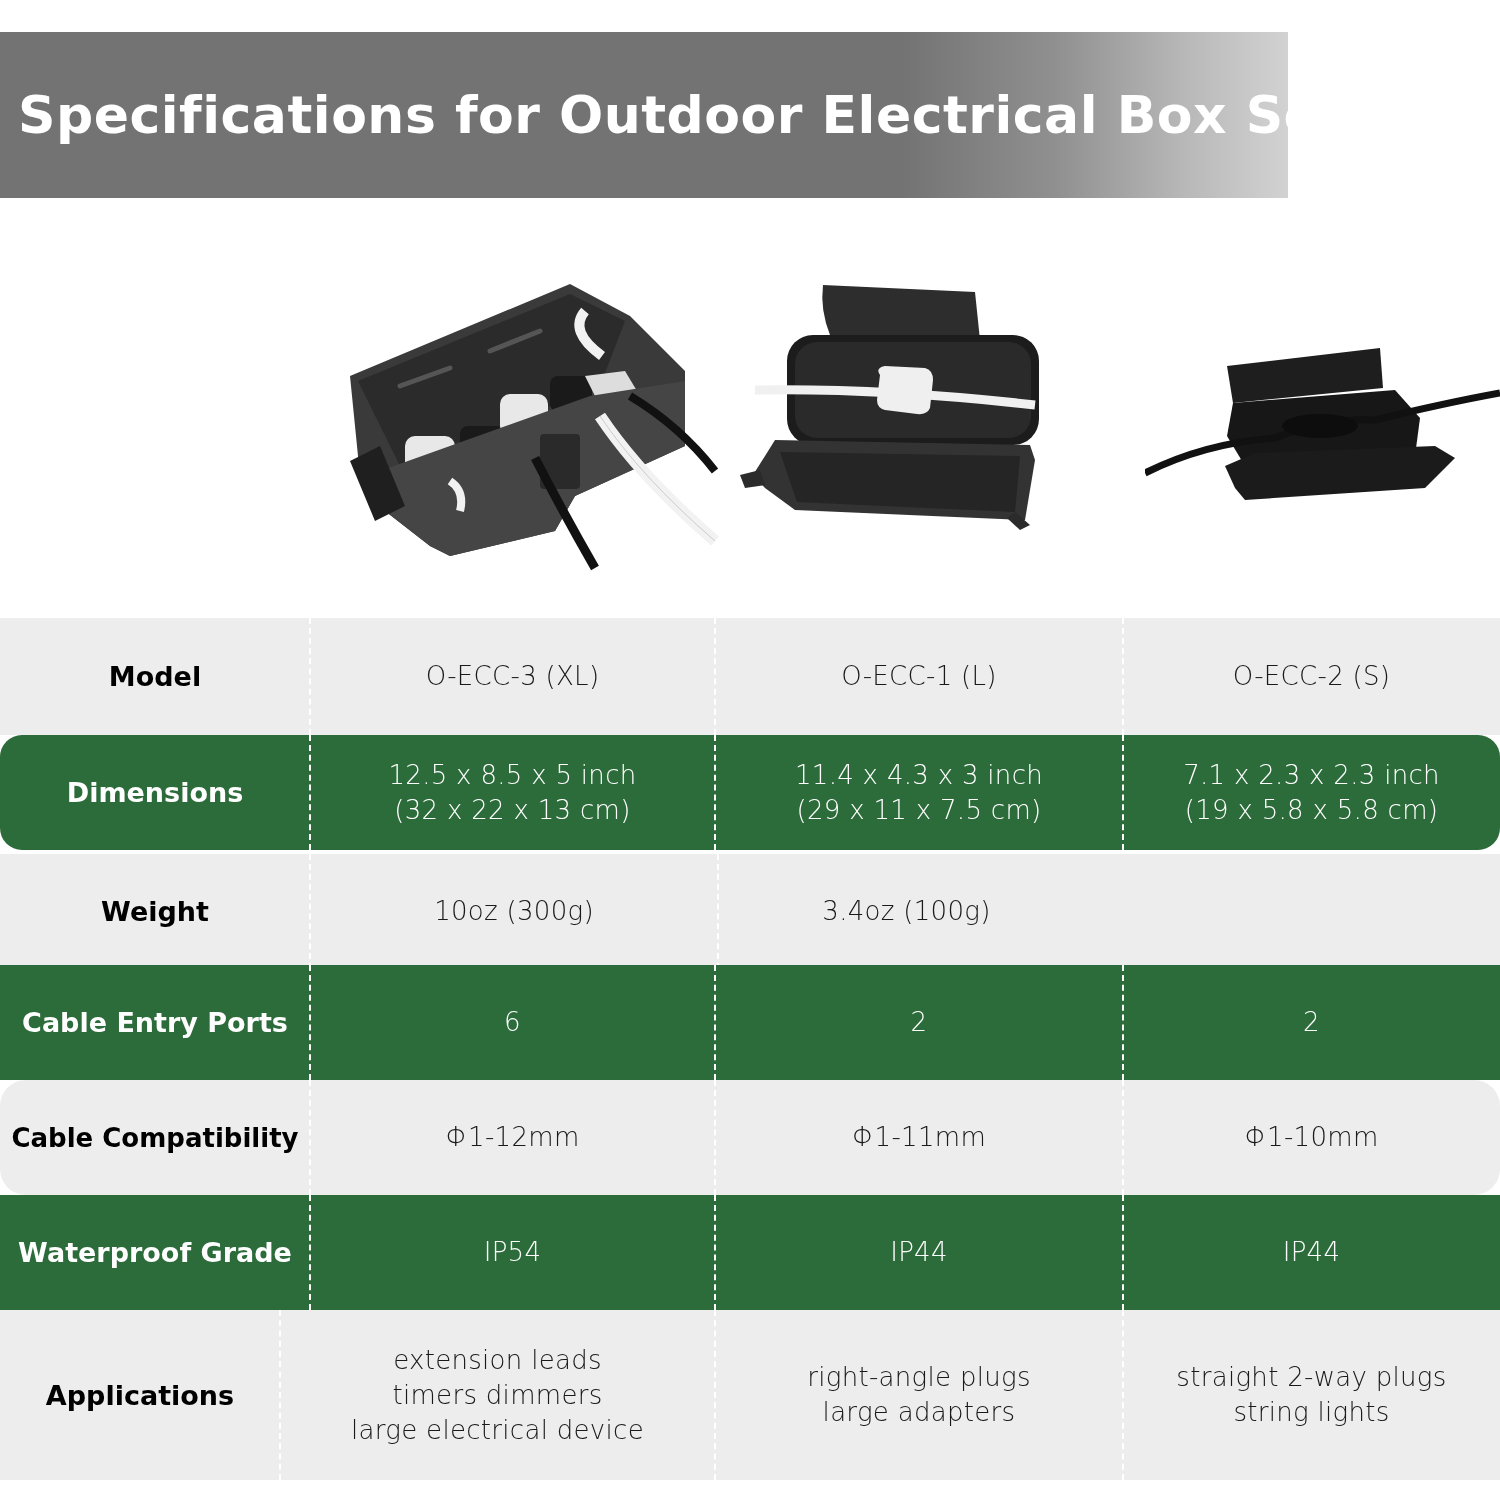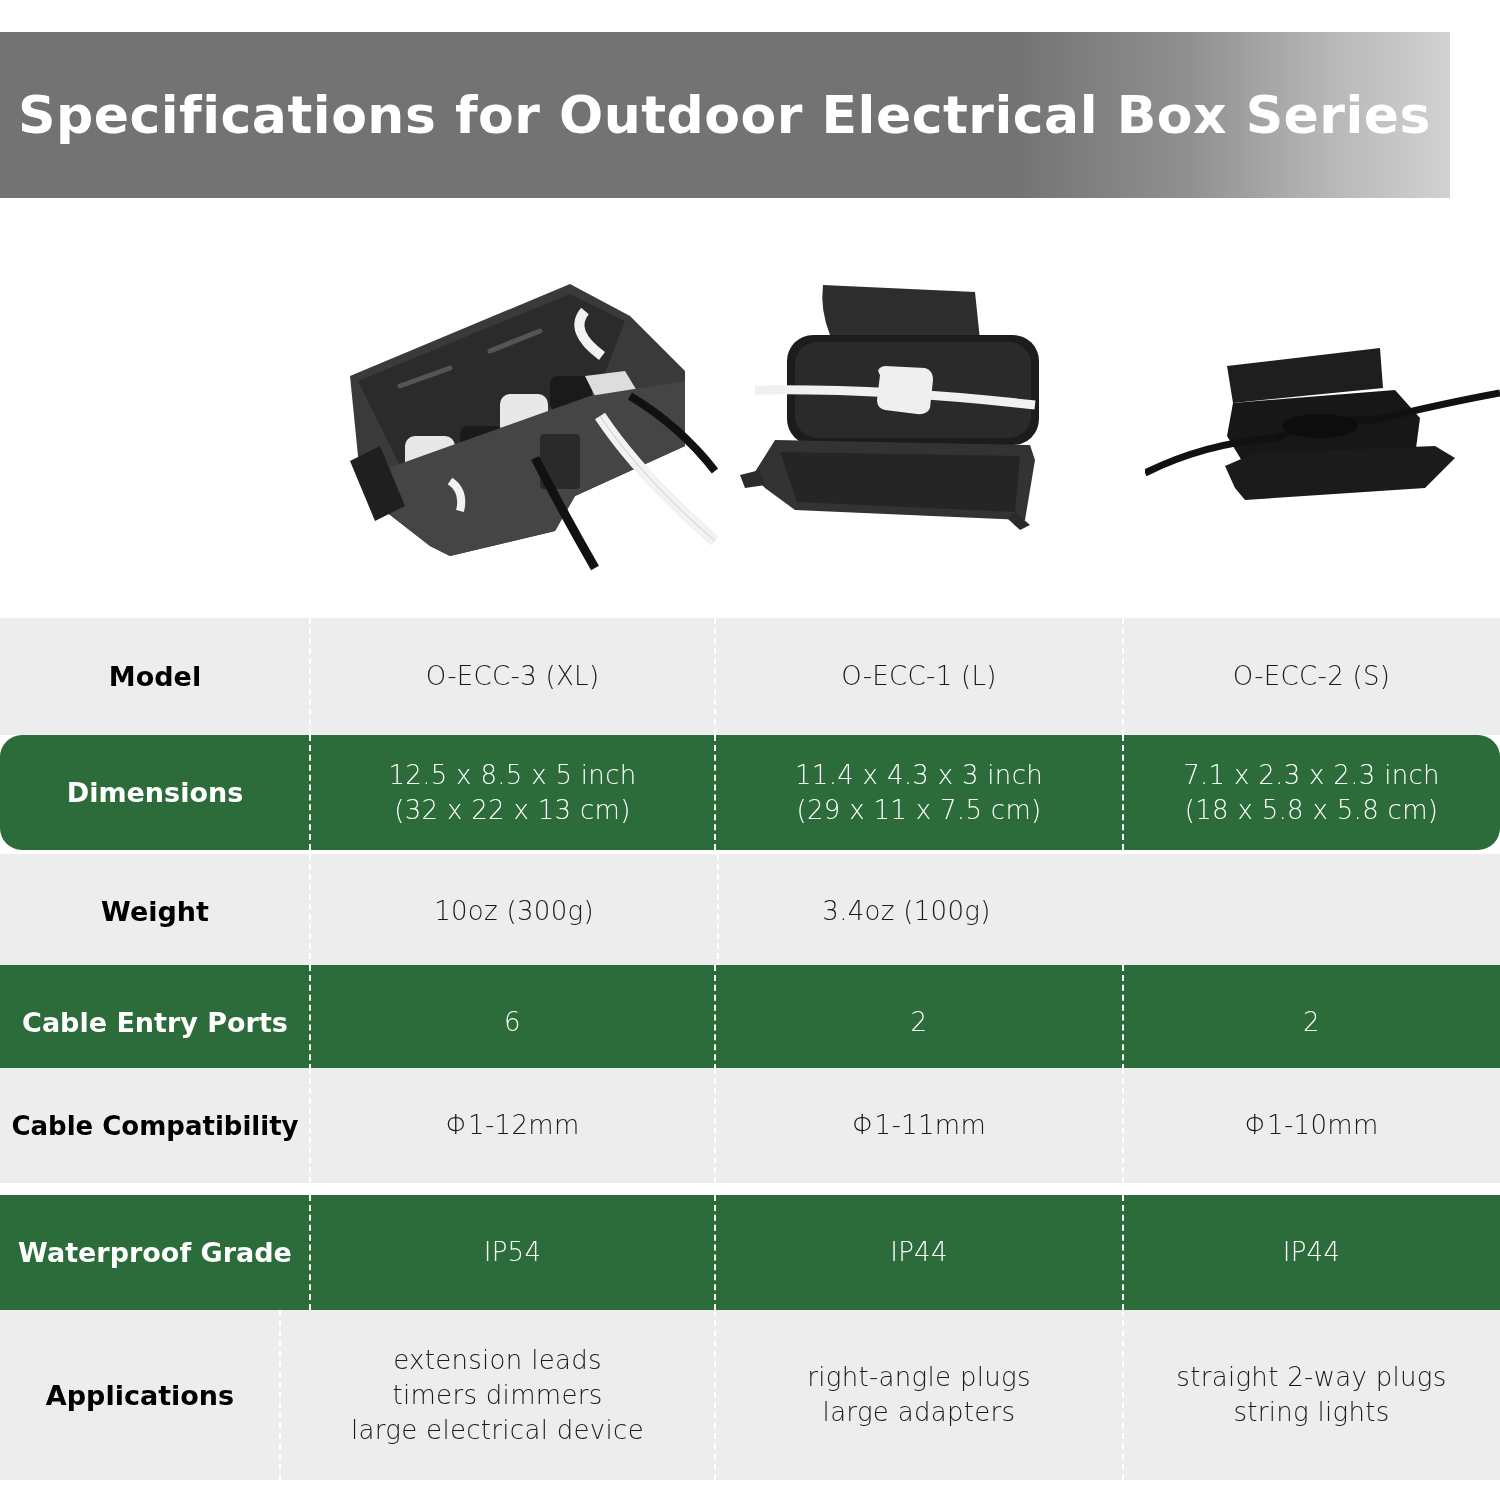--- a/index.html
+++ b/index.html
@@ -1,20 +1,20 @@
 <!DOCTYPE html>
 <html><head>
 <meta charset="utf-8">
 <style>
   * { box-sizing: border-box; margin: 0; padding: 0; }
   html, body { width: 1500px; height: 1500px; background: #ffffff; overflow: hidden; }
   body { font-family: "DejaVu Sans", sans-serif; position: relative; }
 
   .banner {
-    position: absolute; left: 0; top: 32px; width: 1450px; height: 166px;
+    position: absolute; left: 0; top: 32px; width: 1288px; height: 166px;
     background: linear-gradient(to right, #737373 0%, #737373 70%, #909090 82%, #b8b8b8 92%, #d2d2d2 100%);
   }
   .banner-title {
     position: absolute; left: 18px; top: 50%; transform: translateY(-50%);
     color: #ffffff; font-family: "DejaVu Sans", sans-serif; font-weight: bold;
     font-size: 52px; letter-spacing: 0.5px; white-space: nowrap;
   }
 
   .images { position: absolute; left: 0; top: 198px; width: 1500px; height: 420px; }
   .product-img { position: absolute; }
@@ -136,21 +136,21 @@
     <div class="cell c1 val">
       <span class="line">12.5 x 8.5 x 5 inch</span>
       <span class="line">(32 x 22 x 13 cm)</span>
     </div>
     <div class="cell c2 val">
       <span class="line">11.4 x 4.3 x 3 inch</span>
       <span class="line">(29 x 11 x 7.5 cm)</span>
     </div>
     <div class="cell c3 val">
       <span class="line">7.1 x 2.3 x 2.3 inch</span>
-      <span class="line">(18 x 5.8 x 5.8 cm)</span>
+      <span class="line">(19 x 5.8 x 5.8 cm)</span>
     </div>
   </div>
 
   <div class="row light" style="top:236px; height:115px;">
     <div class="cell label">Weight</div>
     <div class="cell c2 val">
         <span class="line">10oz (300g)</span>
       </div>
     <div class="cell c3 val">
         <span class="line">3.4oz (100g)</span>
@@ -163,21 +163,21 @@
         <span class="line">6</span>
       </div>
     <div class="cell c2 val">
         <span class="line">2</span>
       </div>
     <div class="cell c3 val">
         <span class="line">2</span>
       </div>
   </div>
 
-  <div class="row light" style="top:450px; height:115px;">
+  <div class="row light" style="top:462px; height:115px;border-radius:26px;">
     <div class="cell label" style="font-size:26px;">Cable Compatibility</div>
     <div class="cell c1 val">
         <span class="line">Φ1-12mm</span>
       </div>
     <div class="cell c2 val">
         <span class="line">Φ1-11mm</span>
       </div>
     <div class="cell c3 val">
         <span class="line">Φ1-10mm</span>
       </div>

